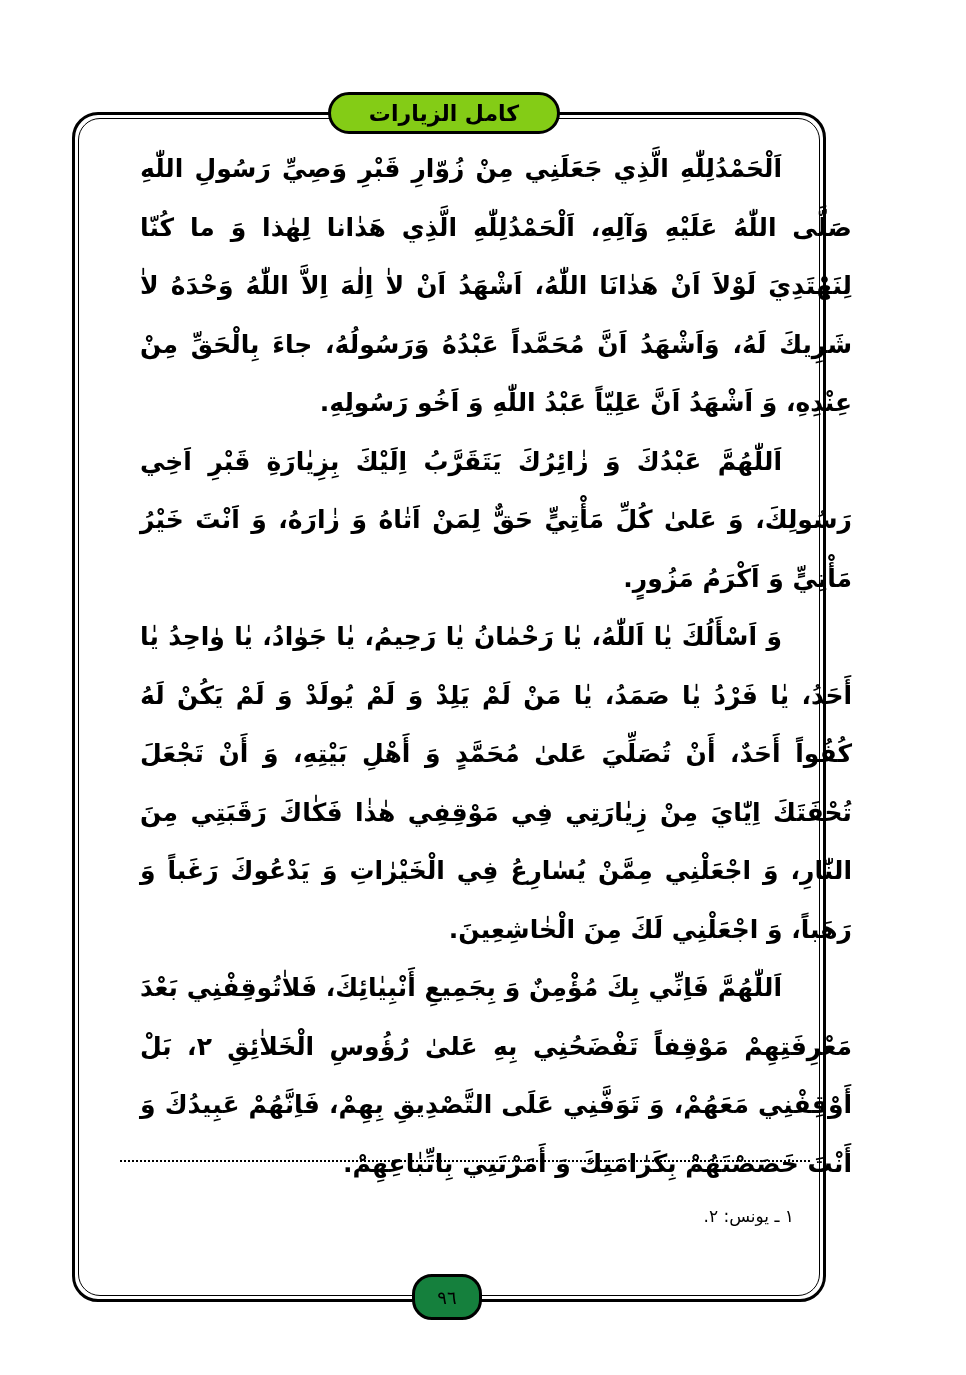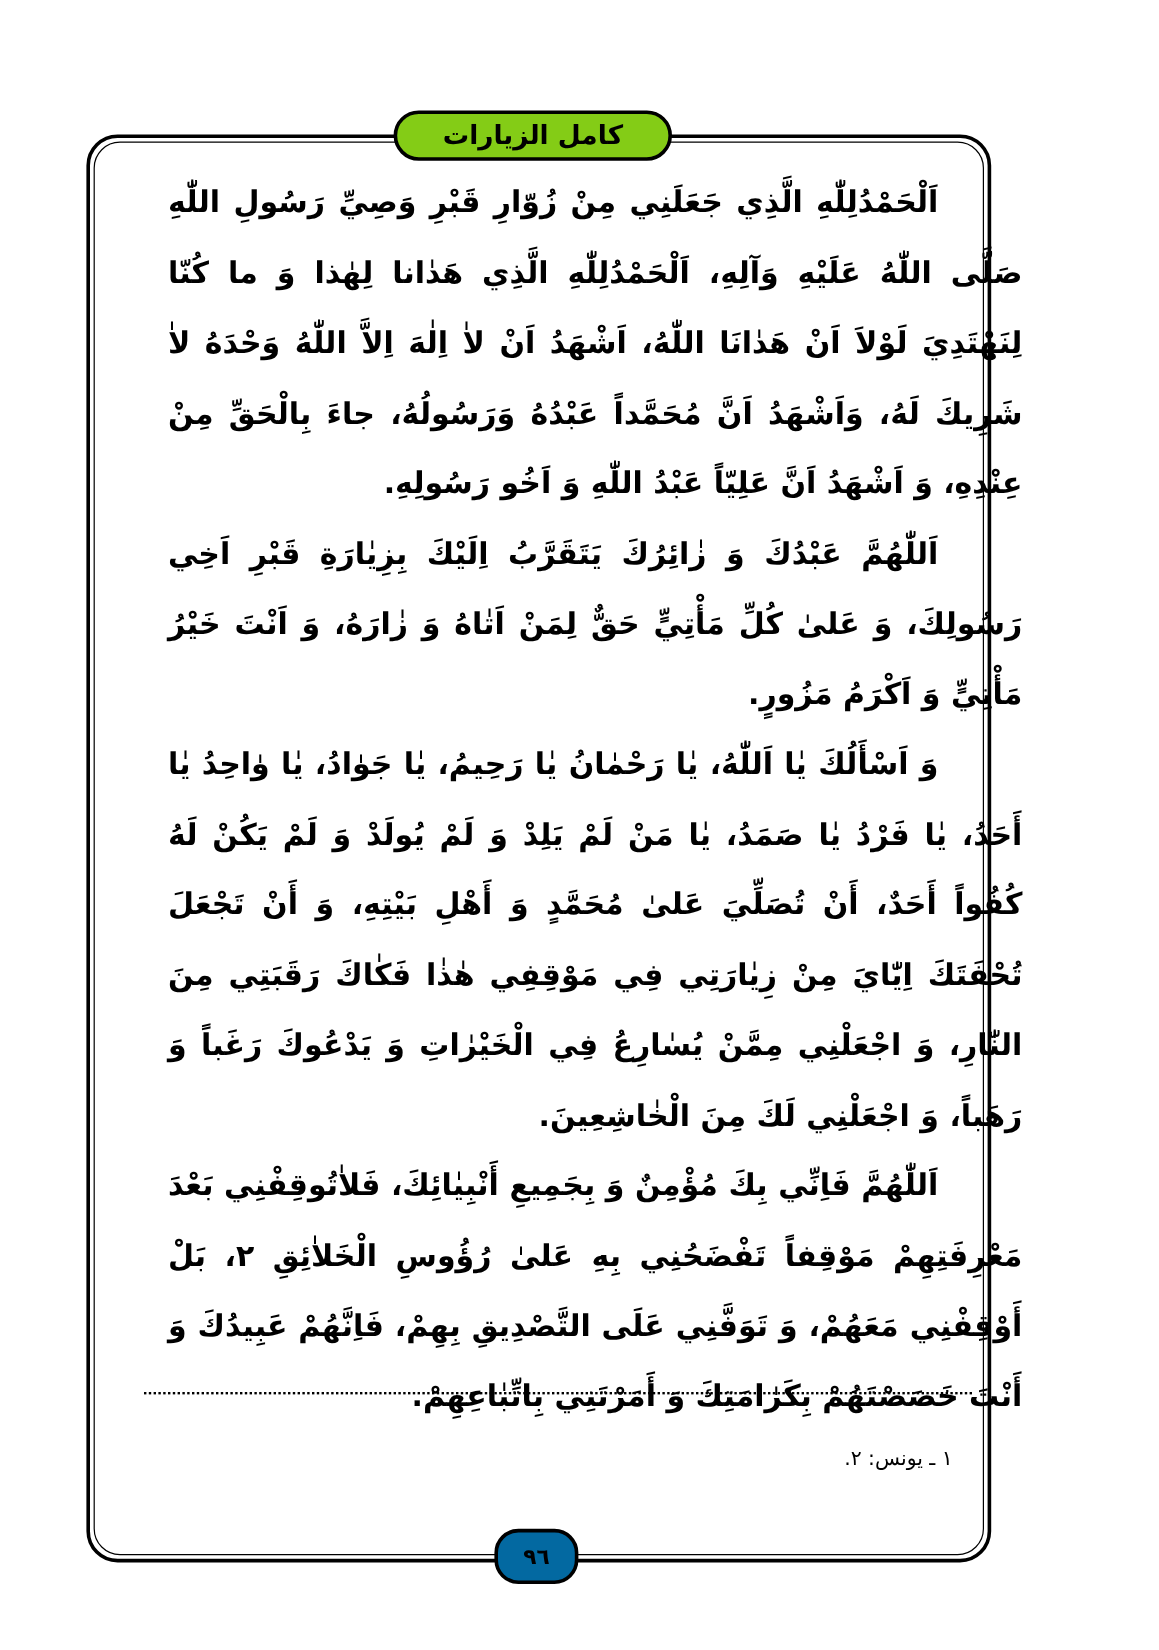--- a/index.html
+++ b/index.html
@@ -39,23 +39,23 @@
 
   .footnotes {
     position: absolute; left: 300px; top: 1180px; width: 512px;
     direction: rtl; text-align: right;
     font-family: "DejaVu Sans", sans-serif; font-size: 17px; line-height: 36px; margin-top: 18px;
   }
   .footnotes div { padding-right: 18px; }
 
   .page-pill {
     position: absolute; left: 412px; top: 1274px; width: 70px; height: 46px;
-    background: #0369a1; border: 3px solid #000; border-radius: 20px;
+    background: #15803d; border: 3px solid #000; border-radius: 20px;
     box-sizing: border-box; display: flex; align-items: center; justify-content: center;
-    font-size: 18px; font-weight: bold;
+    font-size: 18px; font-weight: normal;
   }
 </style>
 </head>
 <body>
 
 <div class="frame-outer"></div>
 <div class="frame-inner"></div>
 
 <div class="title-pill">
   <span>كامل الزيارات</span>

